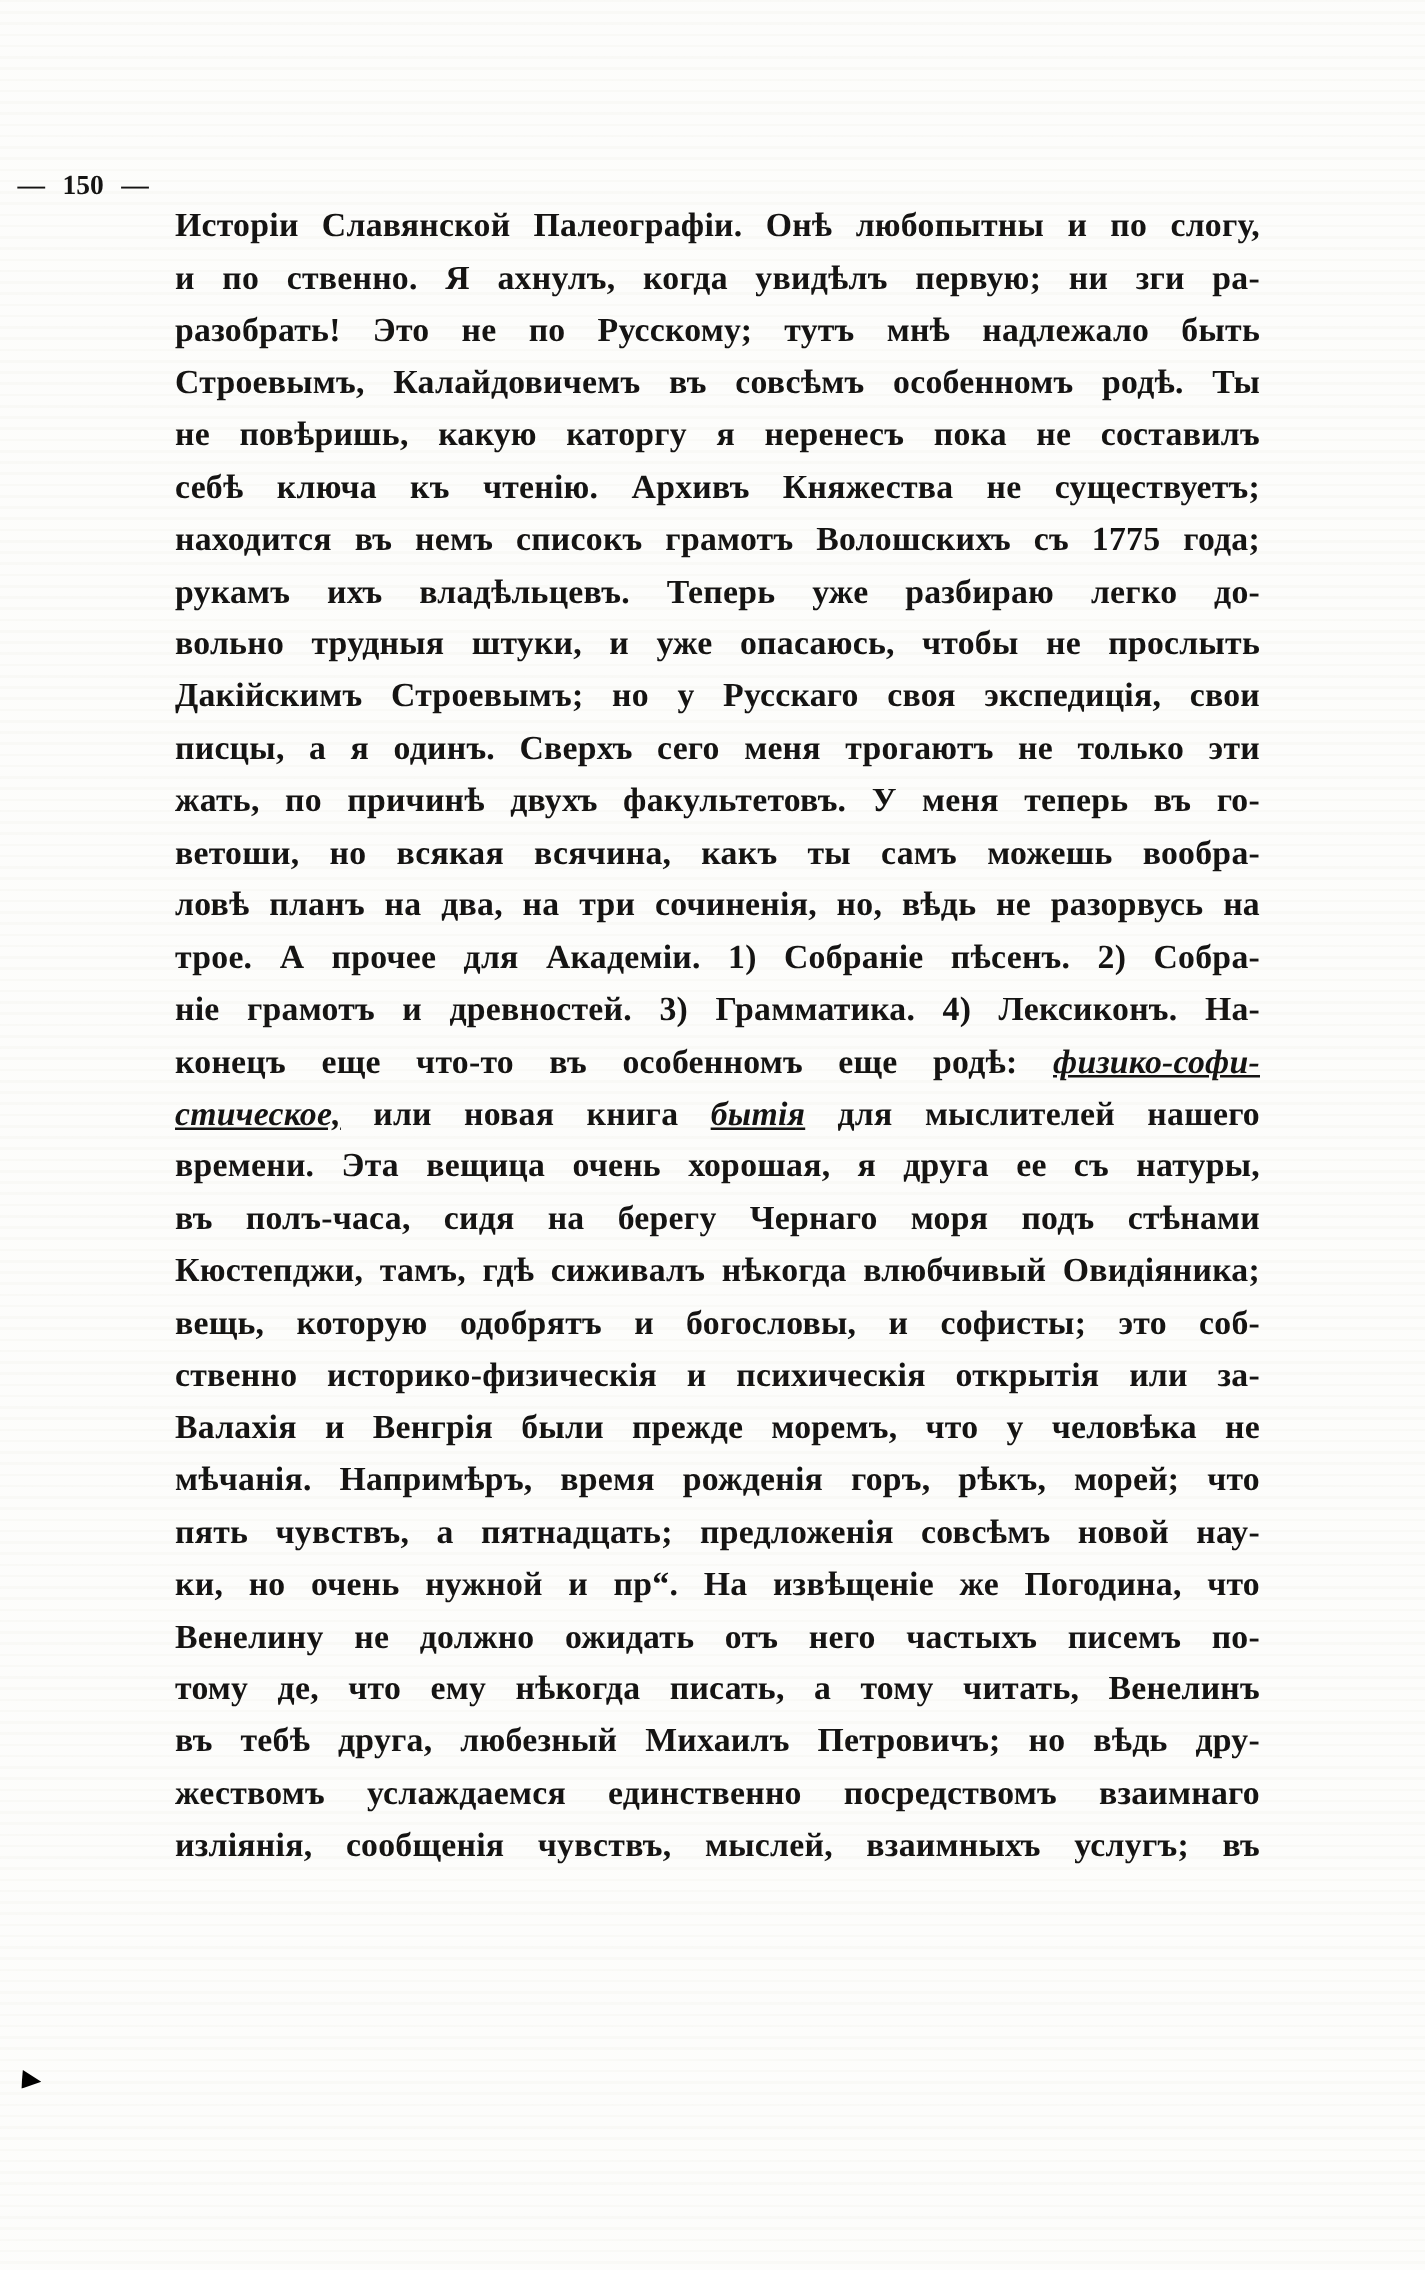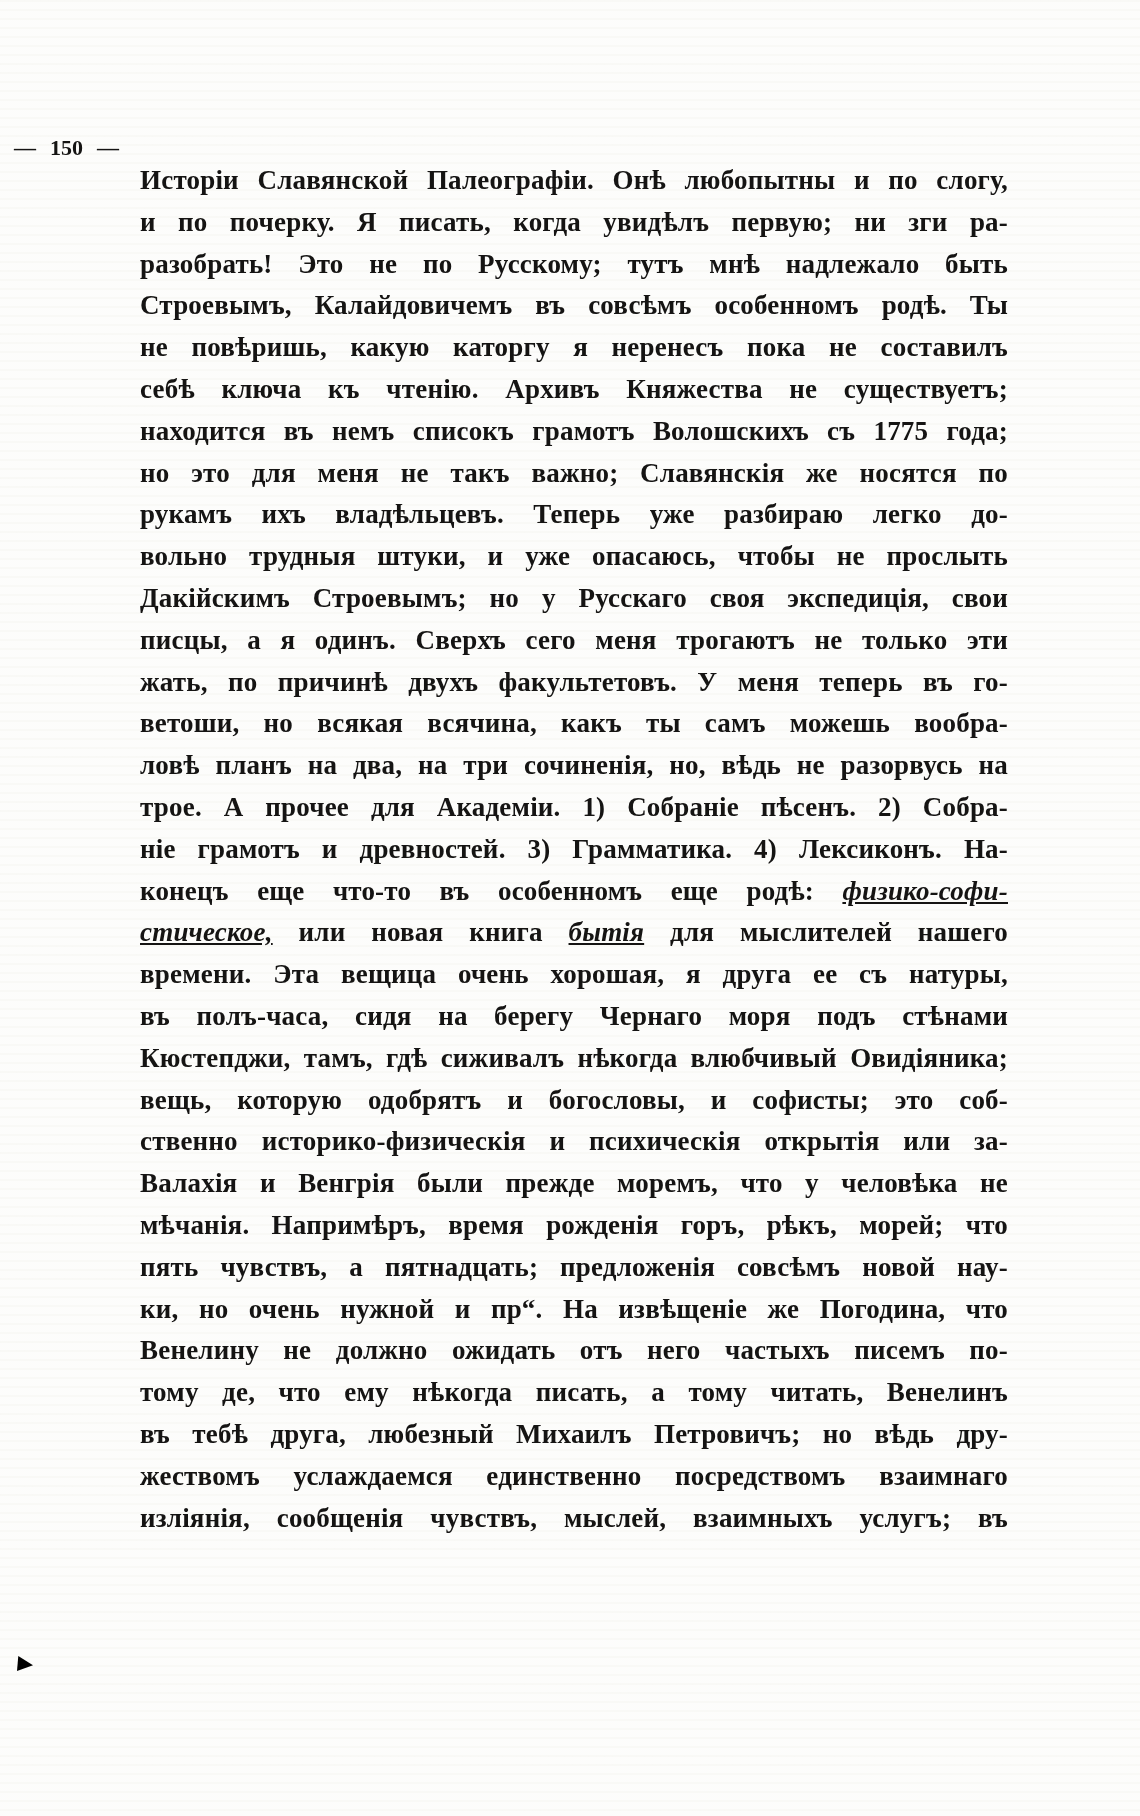--- a/index.html
+++ b/index.html
@@ -60,27 +60,26 @@
 <body>
 
 <div class="page">
 
   <div class="header">
     <span class="dash">—</span><span>150</span><span class="dash">—</span>
   </div>
 
   <div class="text-block">
       <div class="line"><span>Исторіи Славянской Палеографіи. Онѣ любопытны и по слогу,</span></div>
-      <div class="line"><span>и по почерку. Я писать, когда увидѣлъ первую; ни зги ра-</span></div>
+      <div class="line"><span>и по ственно. Я ахнулъ, когда увидѣлъ первую; ни зги ра-</span></div>
       <div class="line"><span>разобрать! Это не по Русскому; тутъ мнѣ надлежало быть</span></div>
       <div class="line"><span>Строевымъ, Калайдовичемъ въ совсѣмъ особенномъ родѣ. Ты</span></div>
       <div class="line"><span>не повѣришь, какую каторгу я неренесъ пока не составилъ</span></div>
       <div class="line"><span>себѣ ключа къ чтенію. Архивъ Княжества не существуетъ;</span></div>
       <div class="line"><span>находится въ немъ списокъ грамотъ Волошскихъ съ 1775 года;</span></div>
-      <div class="line"><span>но это для меня не такъ важно; Славянскія же носятся по</span></div>
       <div class="line"><span>рукамъ ихъ владѣльцевъ. Теперь уже разбираю легко до-</span></div>
       <div class="line"><span>вольно трудныя штуки, и уже опасаюсь, чтобы не прослыть</span></div>
       <div class="line"><span>Дакійскимъ Строевымъ; но у Русскаго своя экспедиція, свои</span></div>
       <div class="line"><span>писцы, а я одинъ. Сверхъ сего меня трогаютъ не только эти</span></div>
       <div class="line"><span>жать, по причинѣ двухъ факультетовъ. У меня теперь въ го-</span></div>
       <div class="line"><span>ветоши, но всякая всячина, какъ ты самъ можешь вообра-</span></div>
       <div class="line"><span>ловѣ планъ на два, на три сочиненія, но, вѣдь не разорвусь на</span></div>
       <div class="line"><span>трое. А прочее для Академіи. 1) Собраніе пѣсенъ. 2) Собра-</span></div>
       <div class="line"><span>ніе грамотъ и древностей. 3) Грамматика. 4) Лексиконъ. На-</span></div>
       <div class="line"><span>конецъ еще что-то въ особенномъ еще родѣ: </span><span class="it">физико-софи-</span></div>

